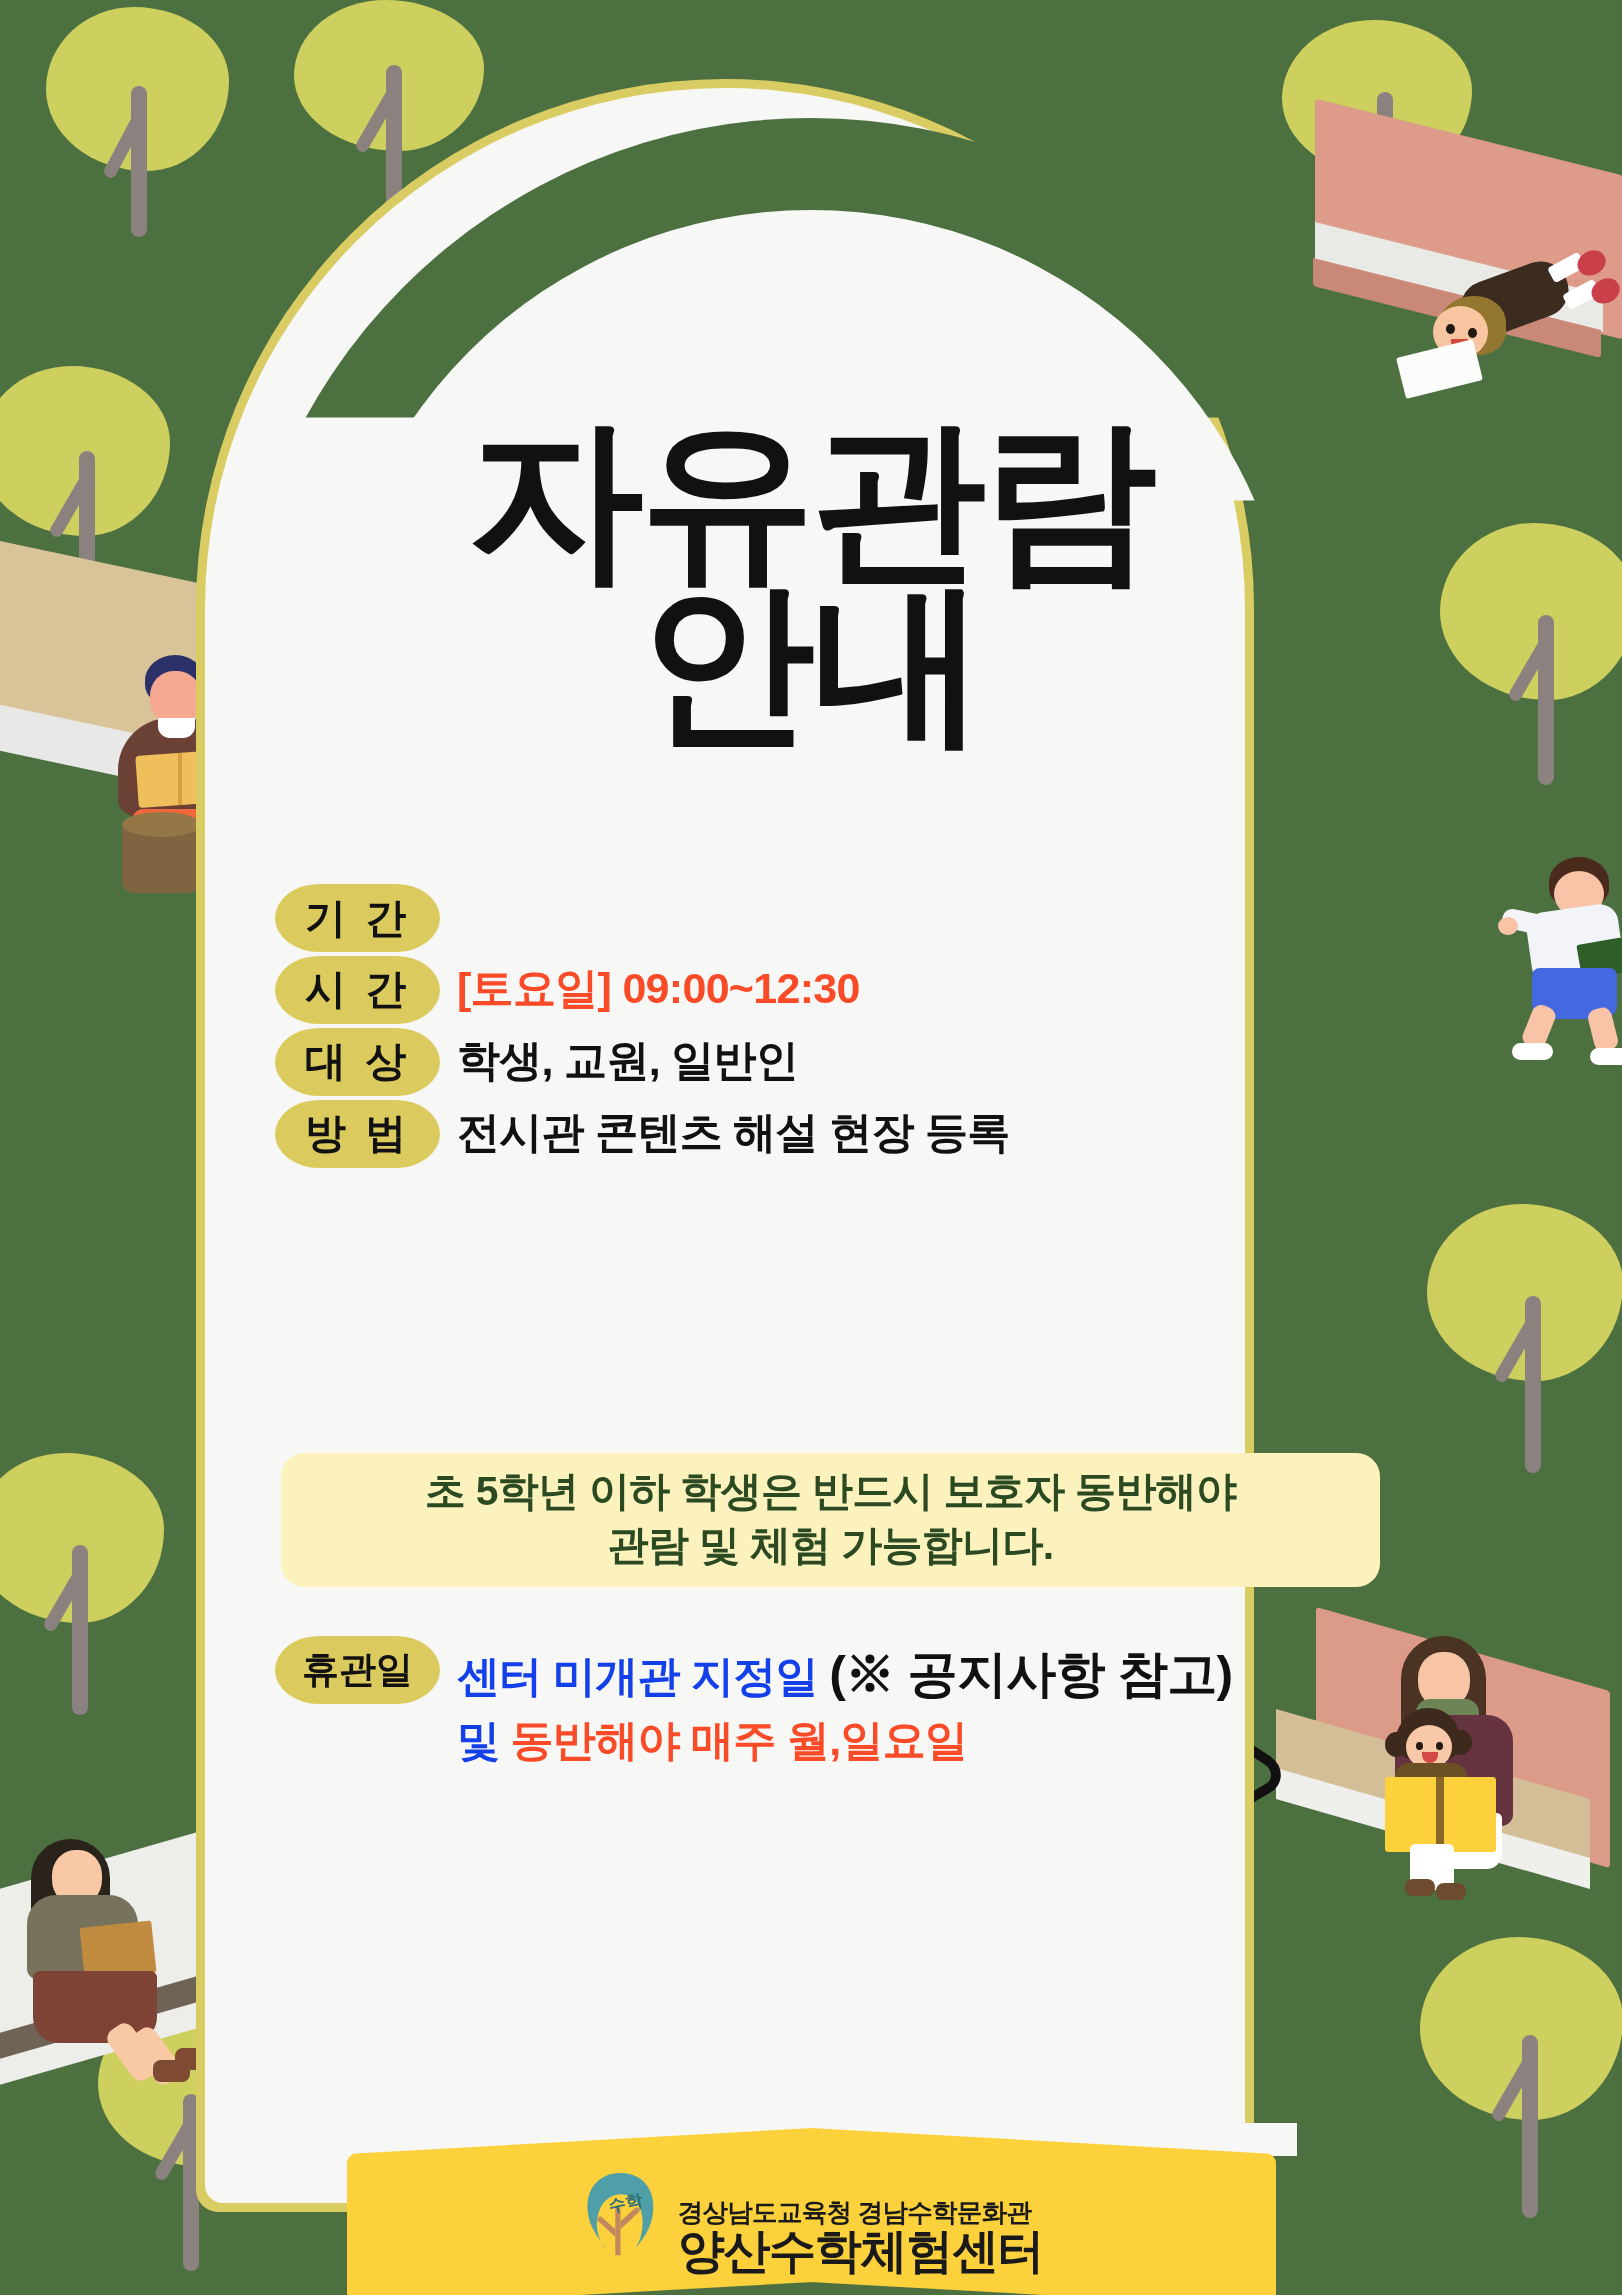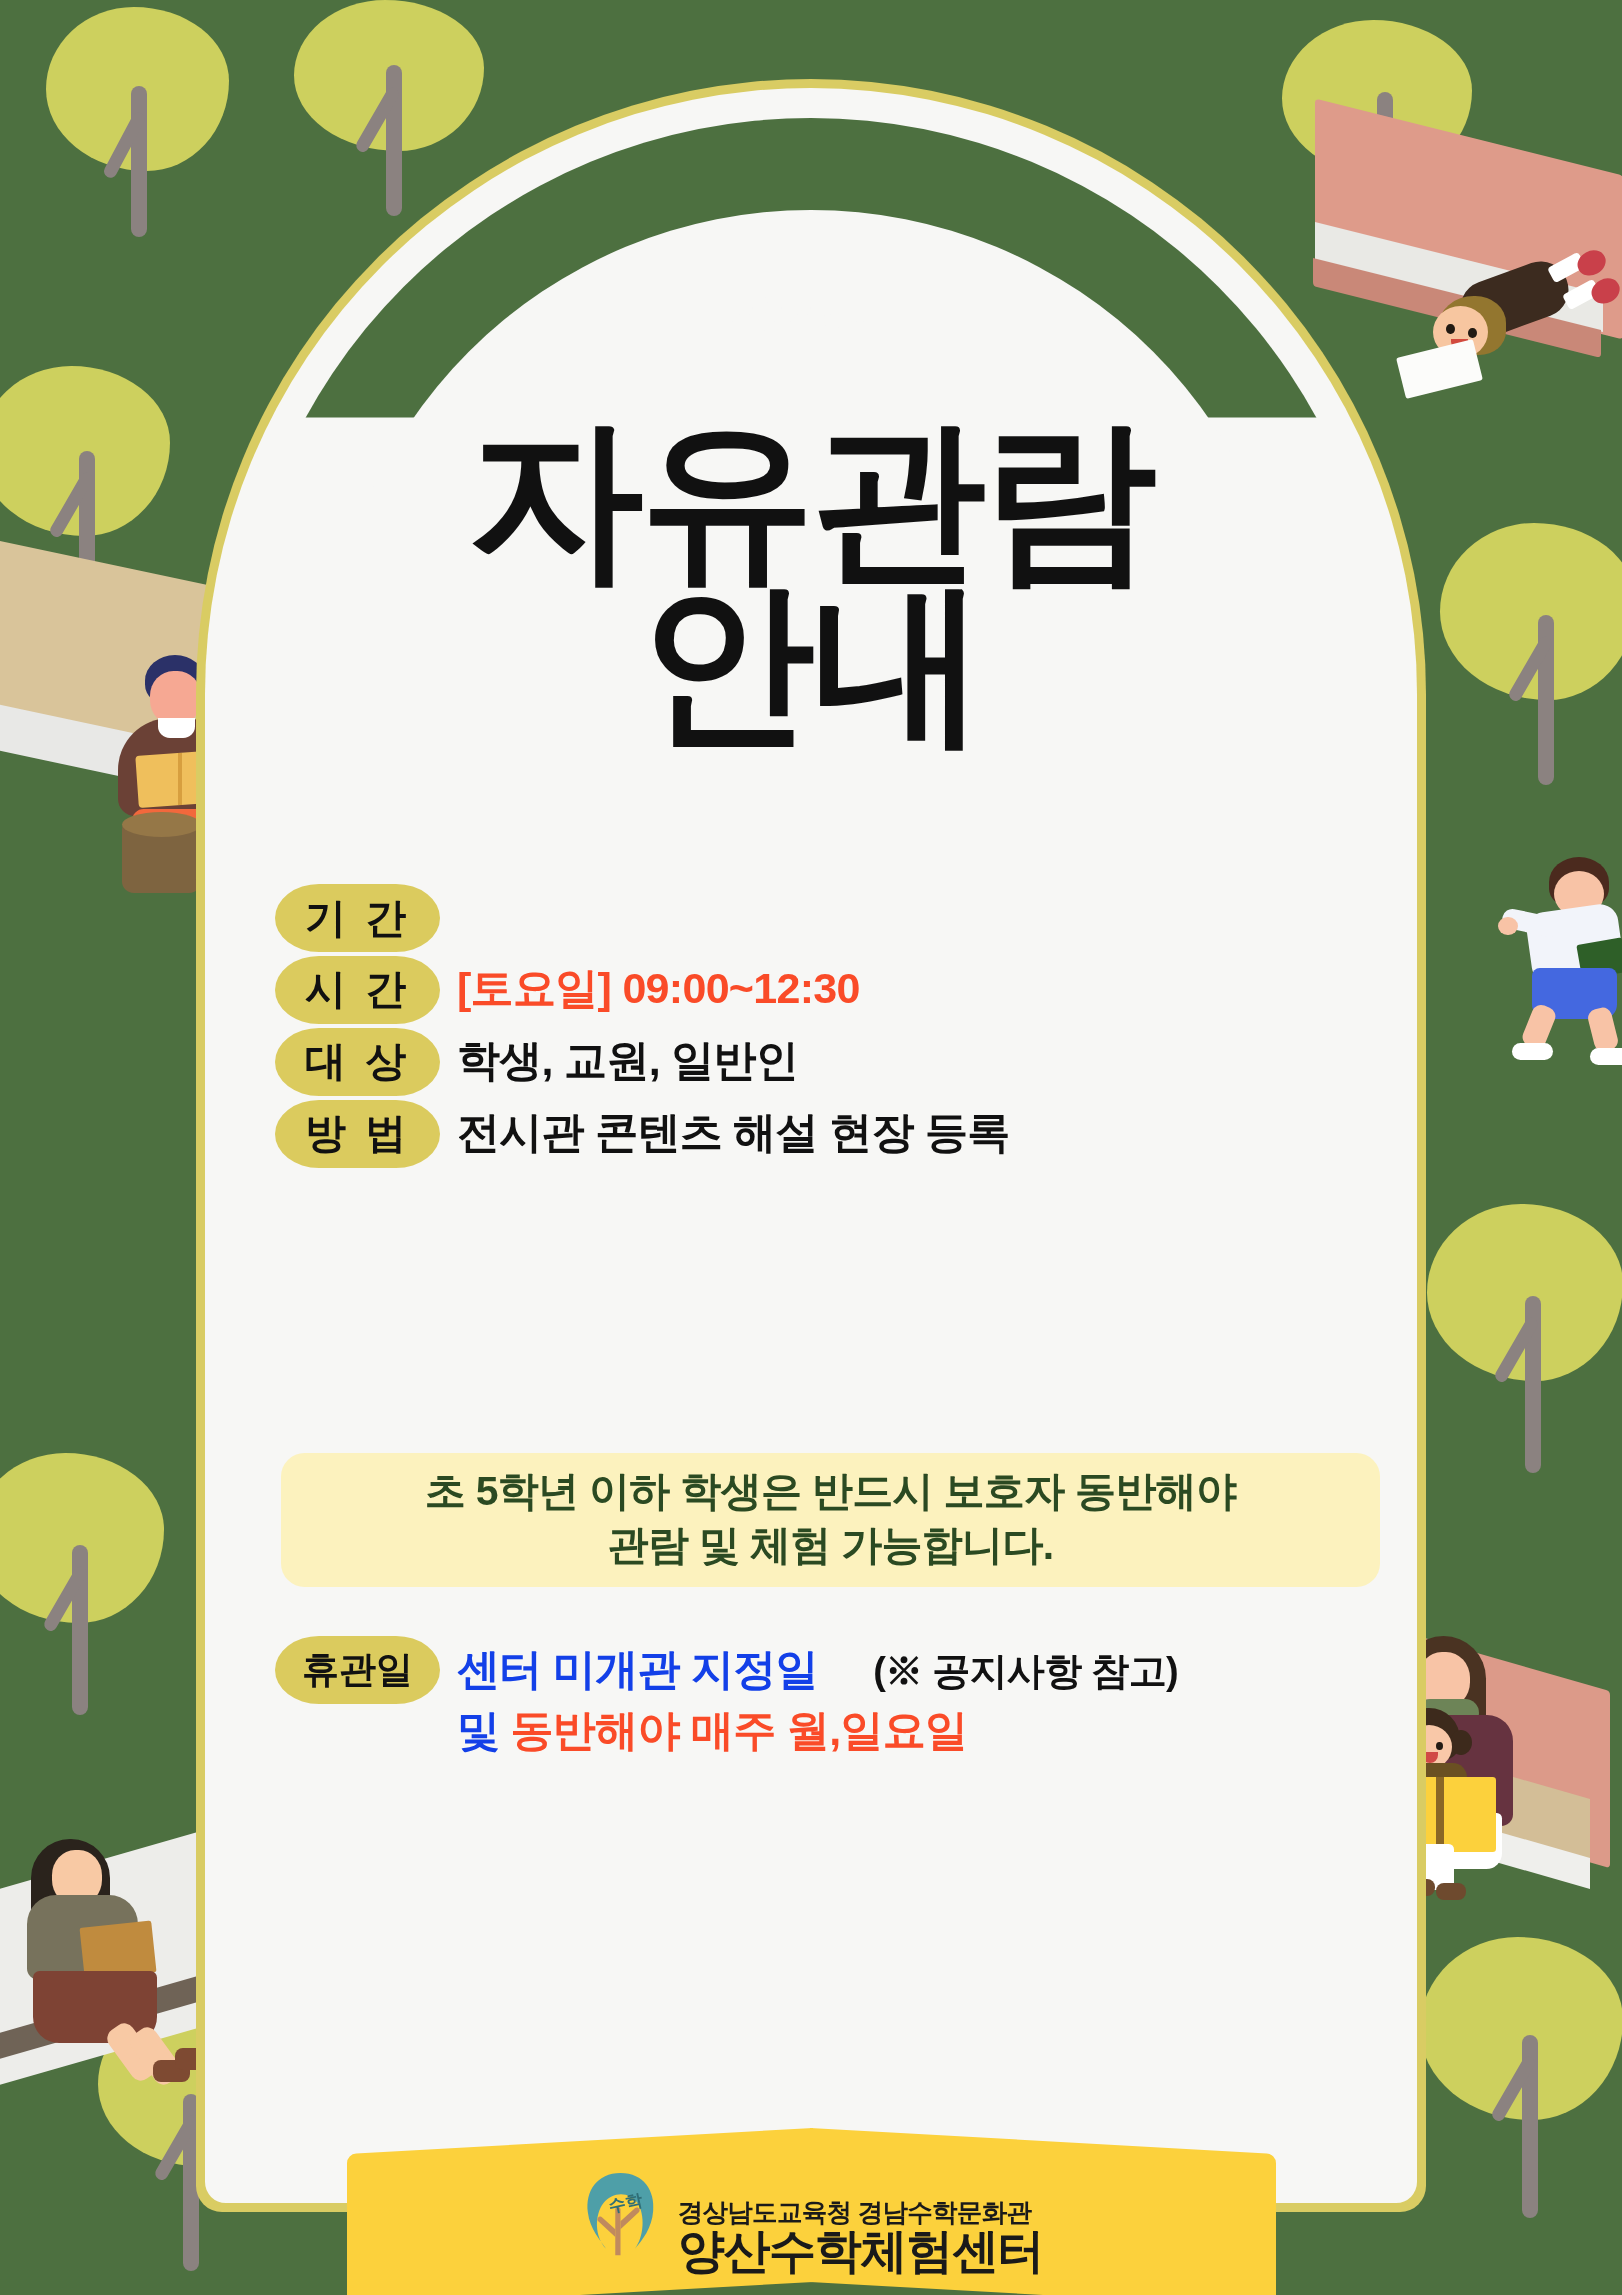--- a/index.html
+++ b/index.html
@@ -12,21 +12,21 @@
   }
   .poster { position:absolute; inset:0; background:#4D7040; }
 
   
   .tree { position:absolute; }
   .tree .crown { position:absolute; background:#CDD05E; border-radius:48% 52% 45% 55% / 50% 45% 55% 50%; }
   .tree .trunk { position:absolute; background:#8B8280; border-radius:9.2px; }
   .tree .branch { position:absolute; background:#8B8280; border-radius:9.2px; transform-origin:bottom center; }
 
   
-  .arch-wrap { position:absolute; left:196px; top:79px; width:1230px; height:2133px; }
+  .arch-wrap { position:absolute; left:196px; top:79px; width:1058px; height:2133px; }
   .arch-outer {
     position:absolute; inset:0;
     background:#D9CC63;
     border-radius:615px 615px 26px 26px;
   }
   .arch-inner {
     position:absolute; left:9.2px; top:9.2px; right:9.2px; bottom:9.2px;
     background:#F7F7F5;
     border-radius:609px 609px 21px 21px;
   }
@@ -71,21 +71,21 @@
     margin-right:17px;
   }
   .vals { padding-top:2.6px; }
   .val {
     font-size:43px; font-weight:800; color:#111;
     line-height:1.42; white-space:nowrap; letter-spacing:-0.7px;
   }
   .val.red { color:#FA4B28; }
   .val .red { color:#FA4B28; }
   .val .blue { color:#1340E8; }
-  .val .blk { color:#111; font-size:38px;margin-left:44px; }
+  .val .blk { color:#111; font-size:50px; }
 
   
   .note {
     position:absolute; left:85px; top:1374px; width:1099px;
     background:#FCF2BE;
     border-radius:23.6px;
     padding:10.5px 19.6px 14.4px;
     text-align:center;
   }
   .note-line {

